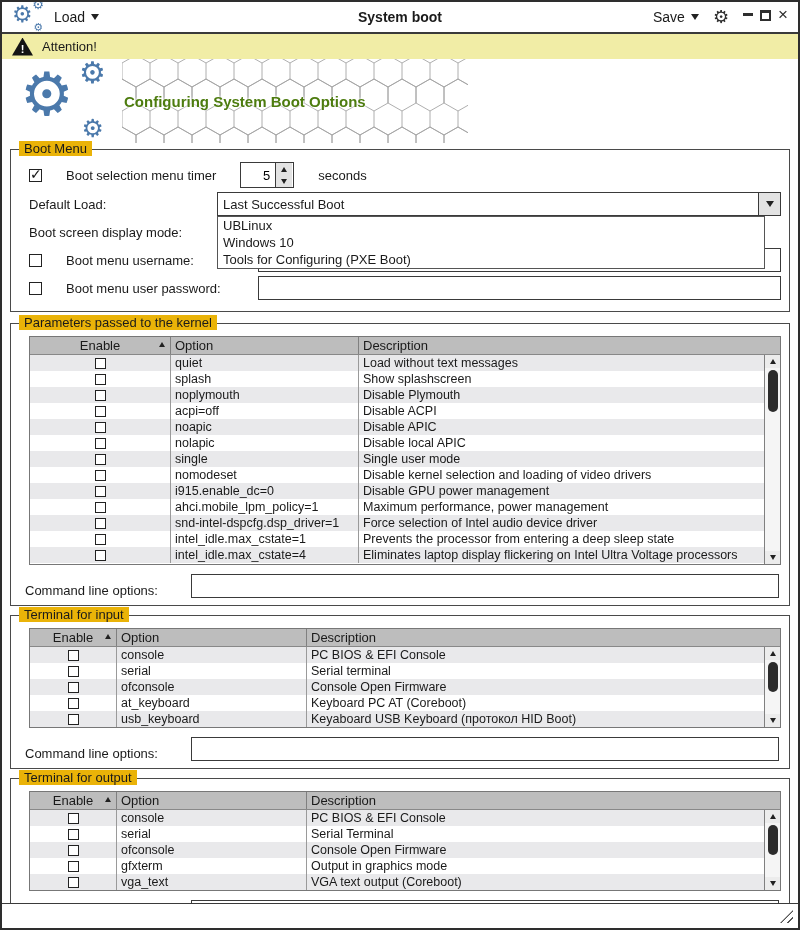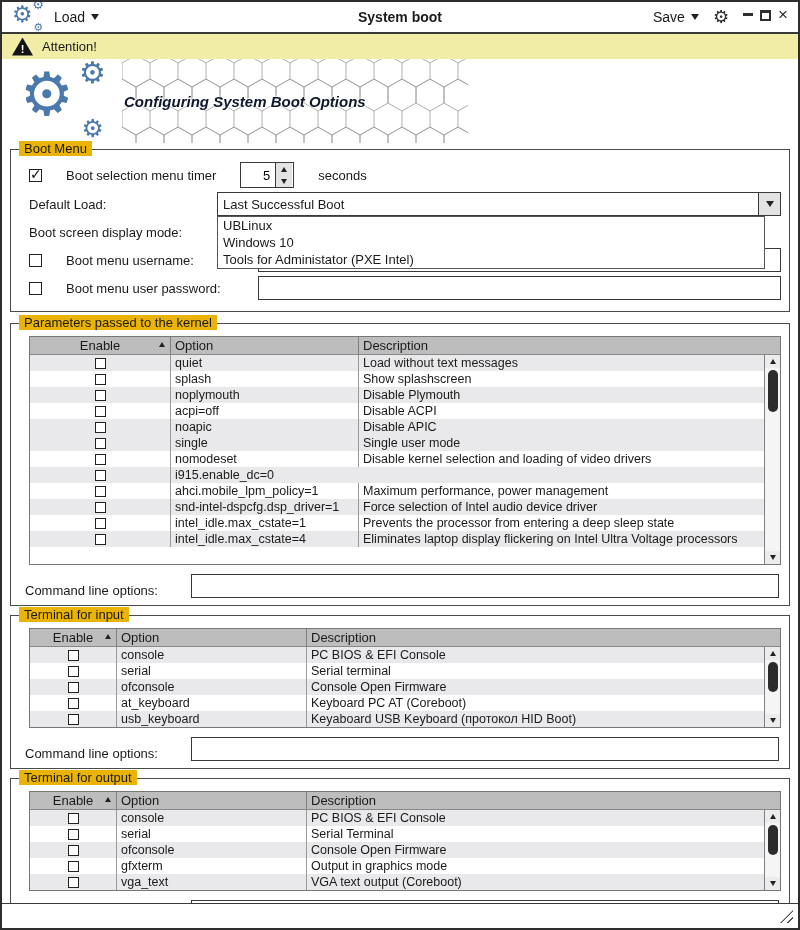--- a/index.html
+++ b/index.html
@@ -44,21 +44,21 @@
   .banner-text{font-size:13px;}
 
   
   .header{height:84px;display:flex;align-items:center;padding-left:18px;background:#fff;}
   .logo-big{position:relative;width:92px;height:72px;color:var(--accent);flex:none;}
   .logo-big .g1{position:absolute;left:0;top:-4px;font-size:60px;line-height:68px;}
   .logo-big .g2{position:absolute;right:6px;top:-7px;font-size:30px;line-height:30px;}
   .logo-big .g3{position:absolute;right:8px;bottom:-4px;font-size:25px;line-height:25px;}
   .hexwrap{position:relative;width:346px;height:84px;margin-left:10px;}
   .hexwrap svg{position:absolute;inset:0;}
-  .header-title{position:absolute;left:2px;top:50%;transform:translateY(-50%);font-weight:bold;font-size:15px;color:#0f172a;text-shadow:0 0 3px #fff,0 0 3px #fff;font-style:italic;}
+  .header-title{position:absolute;left:2px;top:50%;transform:translateY(-50%);font-weight:bold;font-size:15px;color:#4d7c0f;text-shadow:0 0 3px #fff,0 0 3px #fff;}
 
   
   .groupbox{position:relative;border:1.4px solid #4a4a4a;margin:0 8px;padding:10px 8px 7px 10px;background:#fff;}
   .gb-bootmenu{margin-top:6px;padding-top:12px;}
   .legend{position:absolute;top:-9px;left:8px;background:#eab308;padding:0 5px;font-size:13px;}
 
   .lbl{font-size:13px;}
   .bm-row{display:flex;align-items:center;gap:24px;margin-bottom:4px;min-height:24px;padding-left:8px;}
   .w170{width:164px;flex:none;}
   .w-user{width:168px;flex:none;}
@@ -202,21 +202,21 @@
       <div class="combo-wrap">
         <div class="combobox">
           <span class="combo-text">Last Successful Boot</span>
           <span class="combo-arrow">
               <span class="tri-down"></span>
             </span>
         </div>
         <div class="dropdown">
             <div class="dd-item">UBLinux</div>
             <div class="dd-item">Windows 10</div>
-            <div class="dd-item">Tools for Administator (PXE Intel)</div>
+            <div class="dd-item">Tools for Configuring (PXE Boot)</div>
           </div>
       </div>
     </div>
 
     <div class="bm-row">
       <span class="lbl w170">Boot screen display mode:</span>
     </div>
 
     <div class="bm-row">
       <span class="cb"></span>
@@ -271,39 +271,47 @@
             <div class="tc c-option">acpi=off</div>
             <div class="tc c-desc">Disable ACPI</div>
           </div>
           <div class="trow alt">
             <div class="tc c-enable">
               <span class="cb small"></span>
             </div>
             <div class="tc c-option">noapic</div>
             <div class="tc c-desc">Disable APIC</div>
           </div>
+          <div class="trow">
+            <div class="tc c-enable">
+              <span class="cb small"></span>
+            </div>
+            <div class="tc c-option">nolapic</div>
+            <div class="tc c-desc">Disable local APIC</div>
+          </div>
           <div class="trow alt">
             <div class="tc c-enable">
               <span class="cb small"></span>
             </div>
             <div class="tc c-option">single</div>
             <div class="tc c-desc">Single user mode</div>
           </div>
           <div class="trow">
             <div class="tc c-enable">
               <span class="cb small"></span>
             </div>
             <div class="tc c-option">nomodeset</div>
             <div class="tc c-desc">Disable kernel selection and loading of video drivers</div>
           </div>
           <div class="trow alt">
             <div class="tc c-enable">
               <span class="cb small"></span>
             </div>
             <div class="tc c-option">i915.enable_dc=0</div>
+            <div class="tc c-desc">Disable GPU power management</div>
           </div>
           <div class="trow">
             <div class="tc c-enable">
               <span class="cb small"></span>
             </div>
             <div class="tc c-option">ahci.mobile_lpm_policy=1</div>
             <div class="tc c-desc">Maximum performance, power management</div>
           </div>
           <div class="trow alt">
             <div class="tc c-enable">

